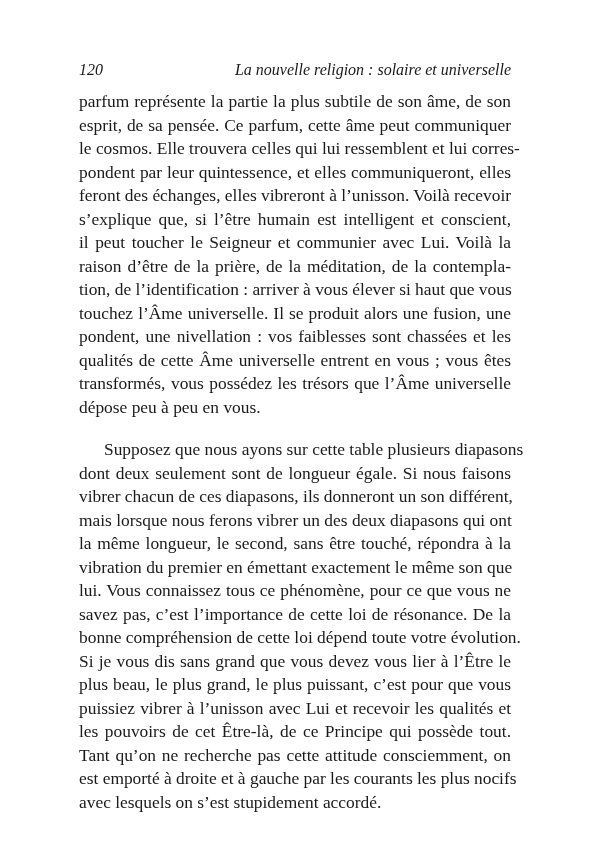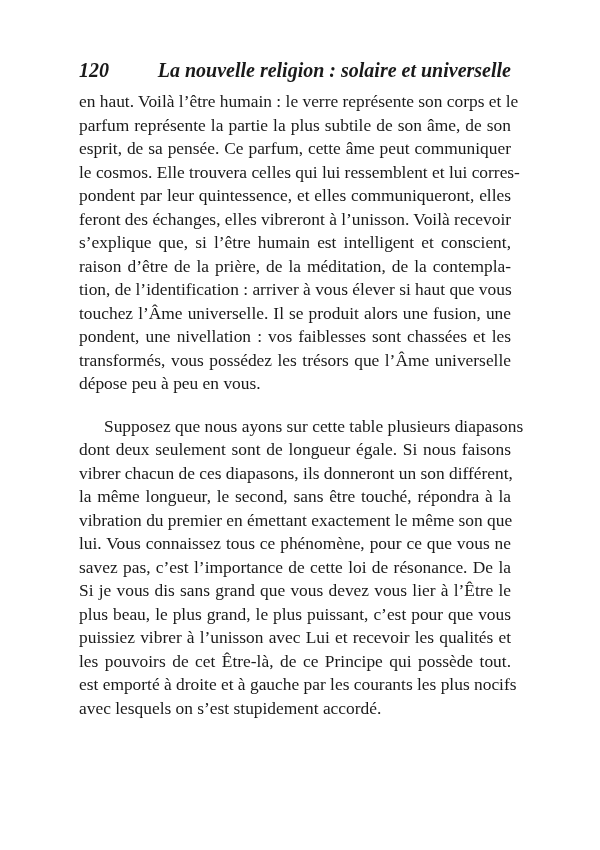--- a/index.html
+++ b/index.html
@@ -1,63 +1,67 @@
 <!DOCTYPE html>
 <html><head>
 <meta charset="utf-8">
 <style>
   html, body { margin: 0; padding: 0; background: #ffffff; }
   body { width: 600px; height: 850px; position: relative; overflow: hidden;
          font-family: "Liberation Serif", "DejaVu Serif", serif; color: #1a1a1a; }
   .page { position: absolute; left: 79px; top: 0; width: 432px; }
   .header { position: absolute; top: 58px; left: 0; width: 432px; height: 24px;
-            font-style: italic; font-size: 20px; line-height: 24px; font-weight: bold; }
+            font-style: italic; font-size: 16px; line-height: 24px; }
   .page-number { position: absolute; left: 0; top: 0; }
   .running-title { position: absolute; right: 0; top: 0; white-space: nowrap; }
   .body { position: absolute; top: 90px; left: 0; width: 432px; font-size: 17.4px; line-height: 23.5px; }
   .para { margin: 0; text-align: justify; text-align-last: justify; }
   .para .line { display: block; text-align: justify; text-align-last: justify; white-space: nowrap; }
   .para .line.last { text-align-last: left; }
   .para.indent .line.first { text-indent: 25px; }
   .gap { height: 19px; }
 </style>
 </head>
 <body>
 
 <div class="page">
   <div class="header">
     <span class="page-number">120</span>
     <span class="running-title">La nouvelle religion : solaire et universelle</span>
   </div>
   <div class="body" id="body">
       <p class="para">
-        <span class="line first">en haut. Voilà l’être humain : le verre représente son corps et le</span>
         <span class="line">parfum représente la partie la plus subtile de son âme, de son</span>
         <span class="line">esprit, de sa pensée. Ce parfum, cette âme peut communiquer</span>
         <span class="line">le cosmos. Elle trouvera celles qui lui ressemblent et lui corres-</span>
         <span class="line">pondent par leur quintessence, et elles communiqueront, elles</span>
         <span class="line">feront des échanges, elles vibreront à l’unisson. Voilà recevoir</span>
         <span class="line">s’explique que, si l’être humain est intelligent et conscient,</span>
+        <span class="line">il peut toucher le Seigneur et communier avec Lui. Voilà la</span>
         <span class="line">raison d’être de la prière, de la méditation, de la contempla-</span>
         <span class="line">tion, de l’identification : arriver à vous élever si haut que vous</span>
         <span class="line">touchez l’Âme universelle. Il se produit alors une fusion, une</span>
         <span class="line">pondent, une nivellation : vos faiblesses sont chassées et les</span>
+        <span class="line">qualités de cette Âme universelle entrent en vous ; vous êtes</span>
         <span class="line">transformés, vous possédez les trésors que l’Âme universelle</span>
         <span class="line last">dépose peu à peu en vous.</span>
       </p>
       <div class="gap"></div>
       <p class="para indent">
         <span class="line first">Supposez que nous ayons sur cette table plusieurs diapasons</span>
         <span class="line">dont deux seulement sont de longueur égale. Si nous faisons</span>
         <span class="line">vibrer chacun de ces diapasons, ils donneront un son différent,</span>
+        <span class="line">mais lorsque nous ferons vibrer un des deux diapasons qui ont</span>
         <span class="line">la même longueur, le second, sans être touché, répondra à la</span>
         <span class="line">vibration du premier en émettant exactement le même son que</span>
         <span class="line">lui. Vous connaissez tous ce phénomène, pour ce que vous ne</span>
         <span class="line">savez pas, c’est l’importance de cette loi de résonance. De la</span>
+        <span class="line">bonne compréhension de cette loi dépend toute votre évolution.</span>
         <span class="line">Si je vous dis sans grand que vous devez vous lier à l’Être le</span>
         <span class="line">plus beau, le plus grand, le plus puissant, c’est pour que vous</span>
         <span class="line">puissiez vibrer à l’unisson avec Lui et recevoir les qualités et</span>
         <span class="line">les pouvoirs de cet Être-là, de ce Principe qui possède tout.</span>
+        <span class="line">Tant qu’on ne recherche pas cette attitude consciemment, on</span>
         <span class="line">est emporté à droite et à gauche par les courants les plus nocifs</span>
         <span class="line last">avec lesquels on s’est stupidement accordé.</span>
       </p>
     </div>
 </div>
 
 </body></html>

